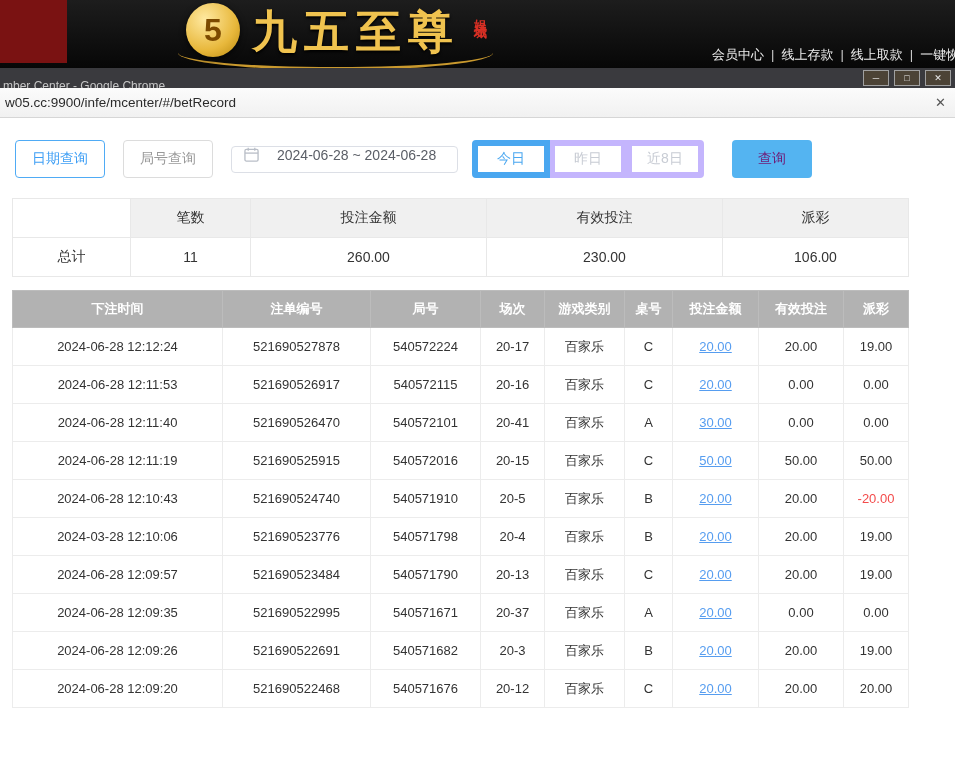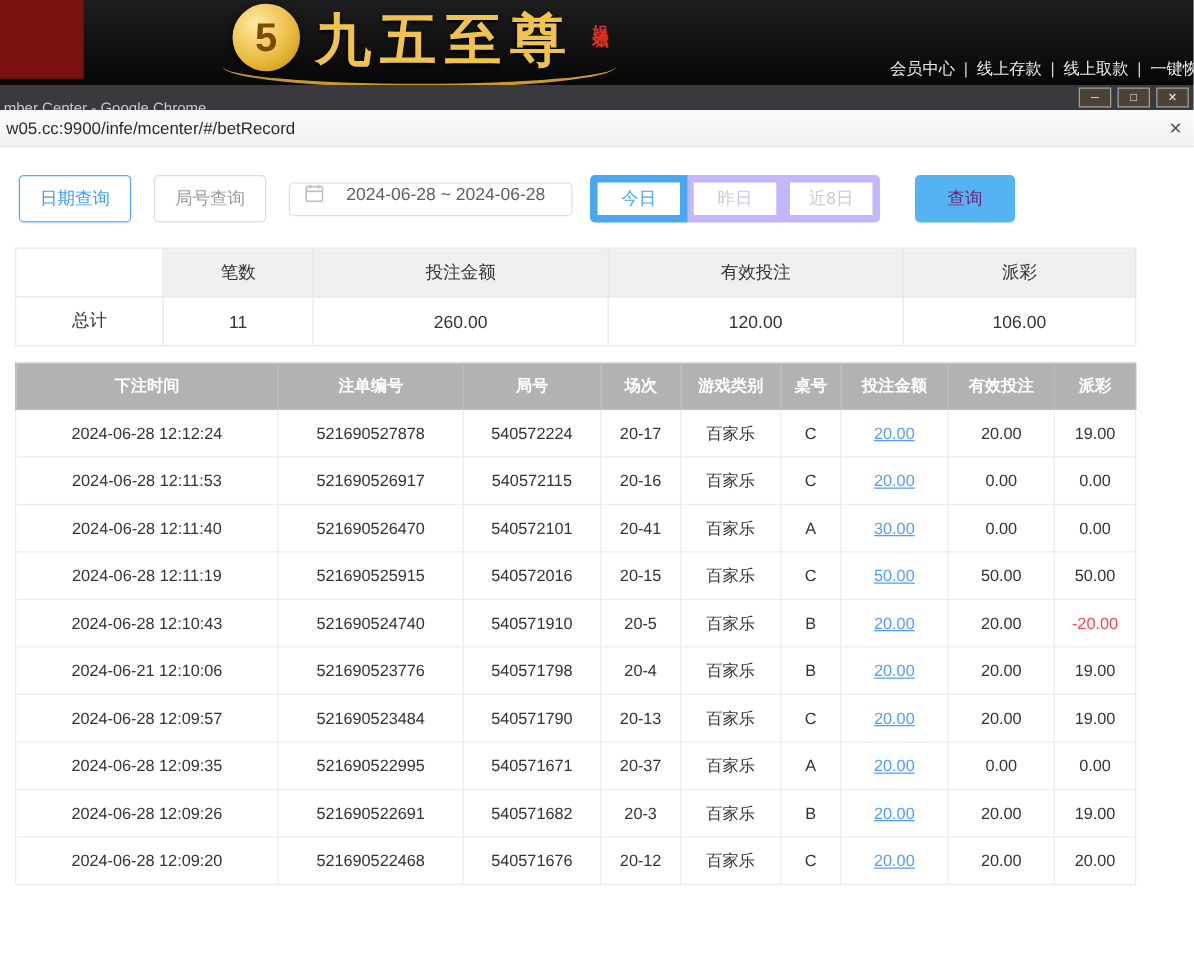--- a/index.html
+++ b/index.html
@@ -153,21 +153,21 @@
             <th>投注金额</th>
             <th>有效投注</th>
             <th>派彩</th>
           </tr>
         </thead>
       <tbody>
         <tr>
           <td>总计</td>
           <td>11</td>
           <td>260.00</td>
-          <td>120.00</td>
+          <td>230.00</td>
           <td>106.00</td>
         </tr>
       </tbody>
     </table>
 
     <table class="bet-table">
       <colgroup>
           <col style="width:210px">
           <col style="width:148px">
           <col style="width:110px">
@@ -241,21 +241,21 @@
             <td>521690524740</td>
             <td>540571910</td>
             <td>20-5</td>
             <td>百家乐</td>
             <td>B</td>
             <td><a class="link">20.00</a></td>
             <td>20.00</td>
             <td class="neg">-20.00</td>
           </tr>
           <tr>
-            <td>2024-06-21 12:10:06</td>
+            <td>2024-03-28 12:10:06</td>
             <td>521690523776</td>
             <td>540571798</td>
             <td>20-4</td>
             <td>百家乐</td>
             <td>B</td>
             <td><a class="link">20.00</a></td>
             <td>20.00</td>
             <td>19.00</td>
           </tr>
           <tr>

